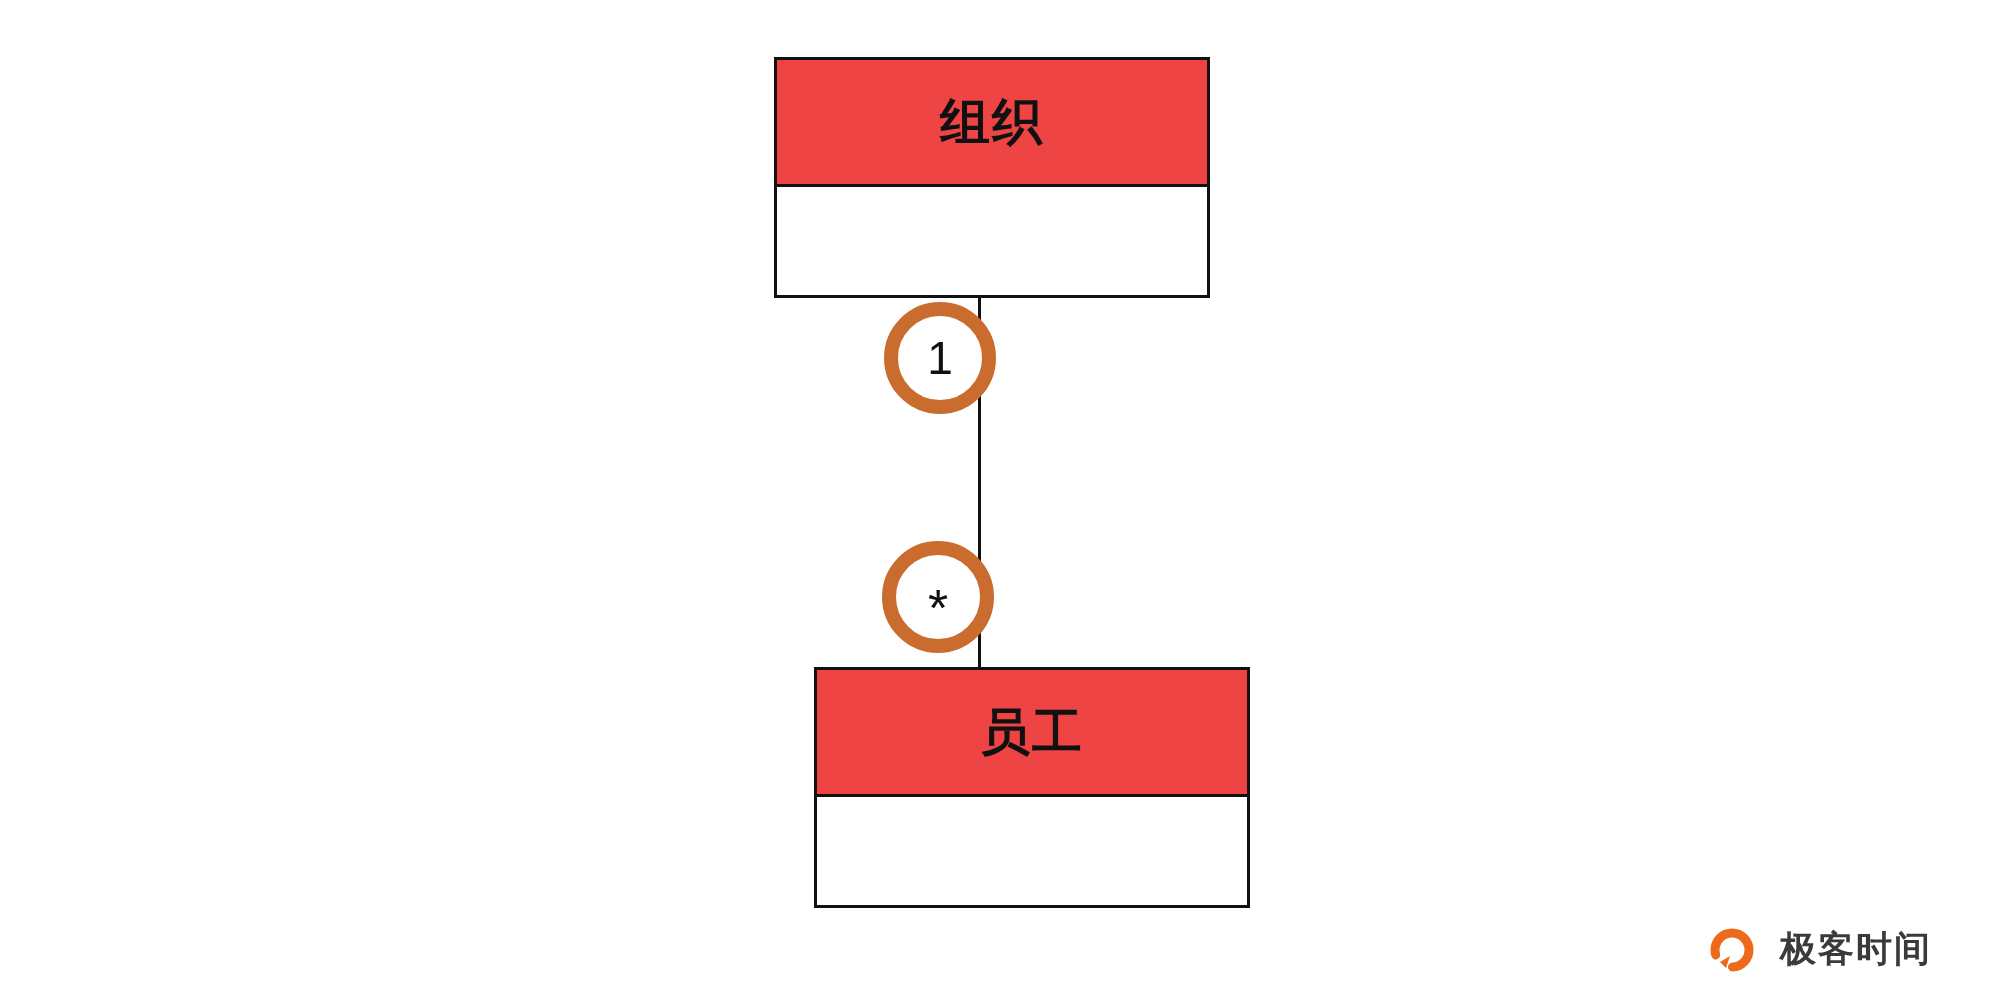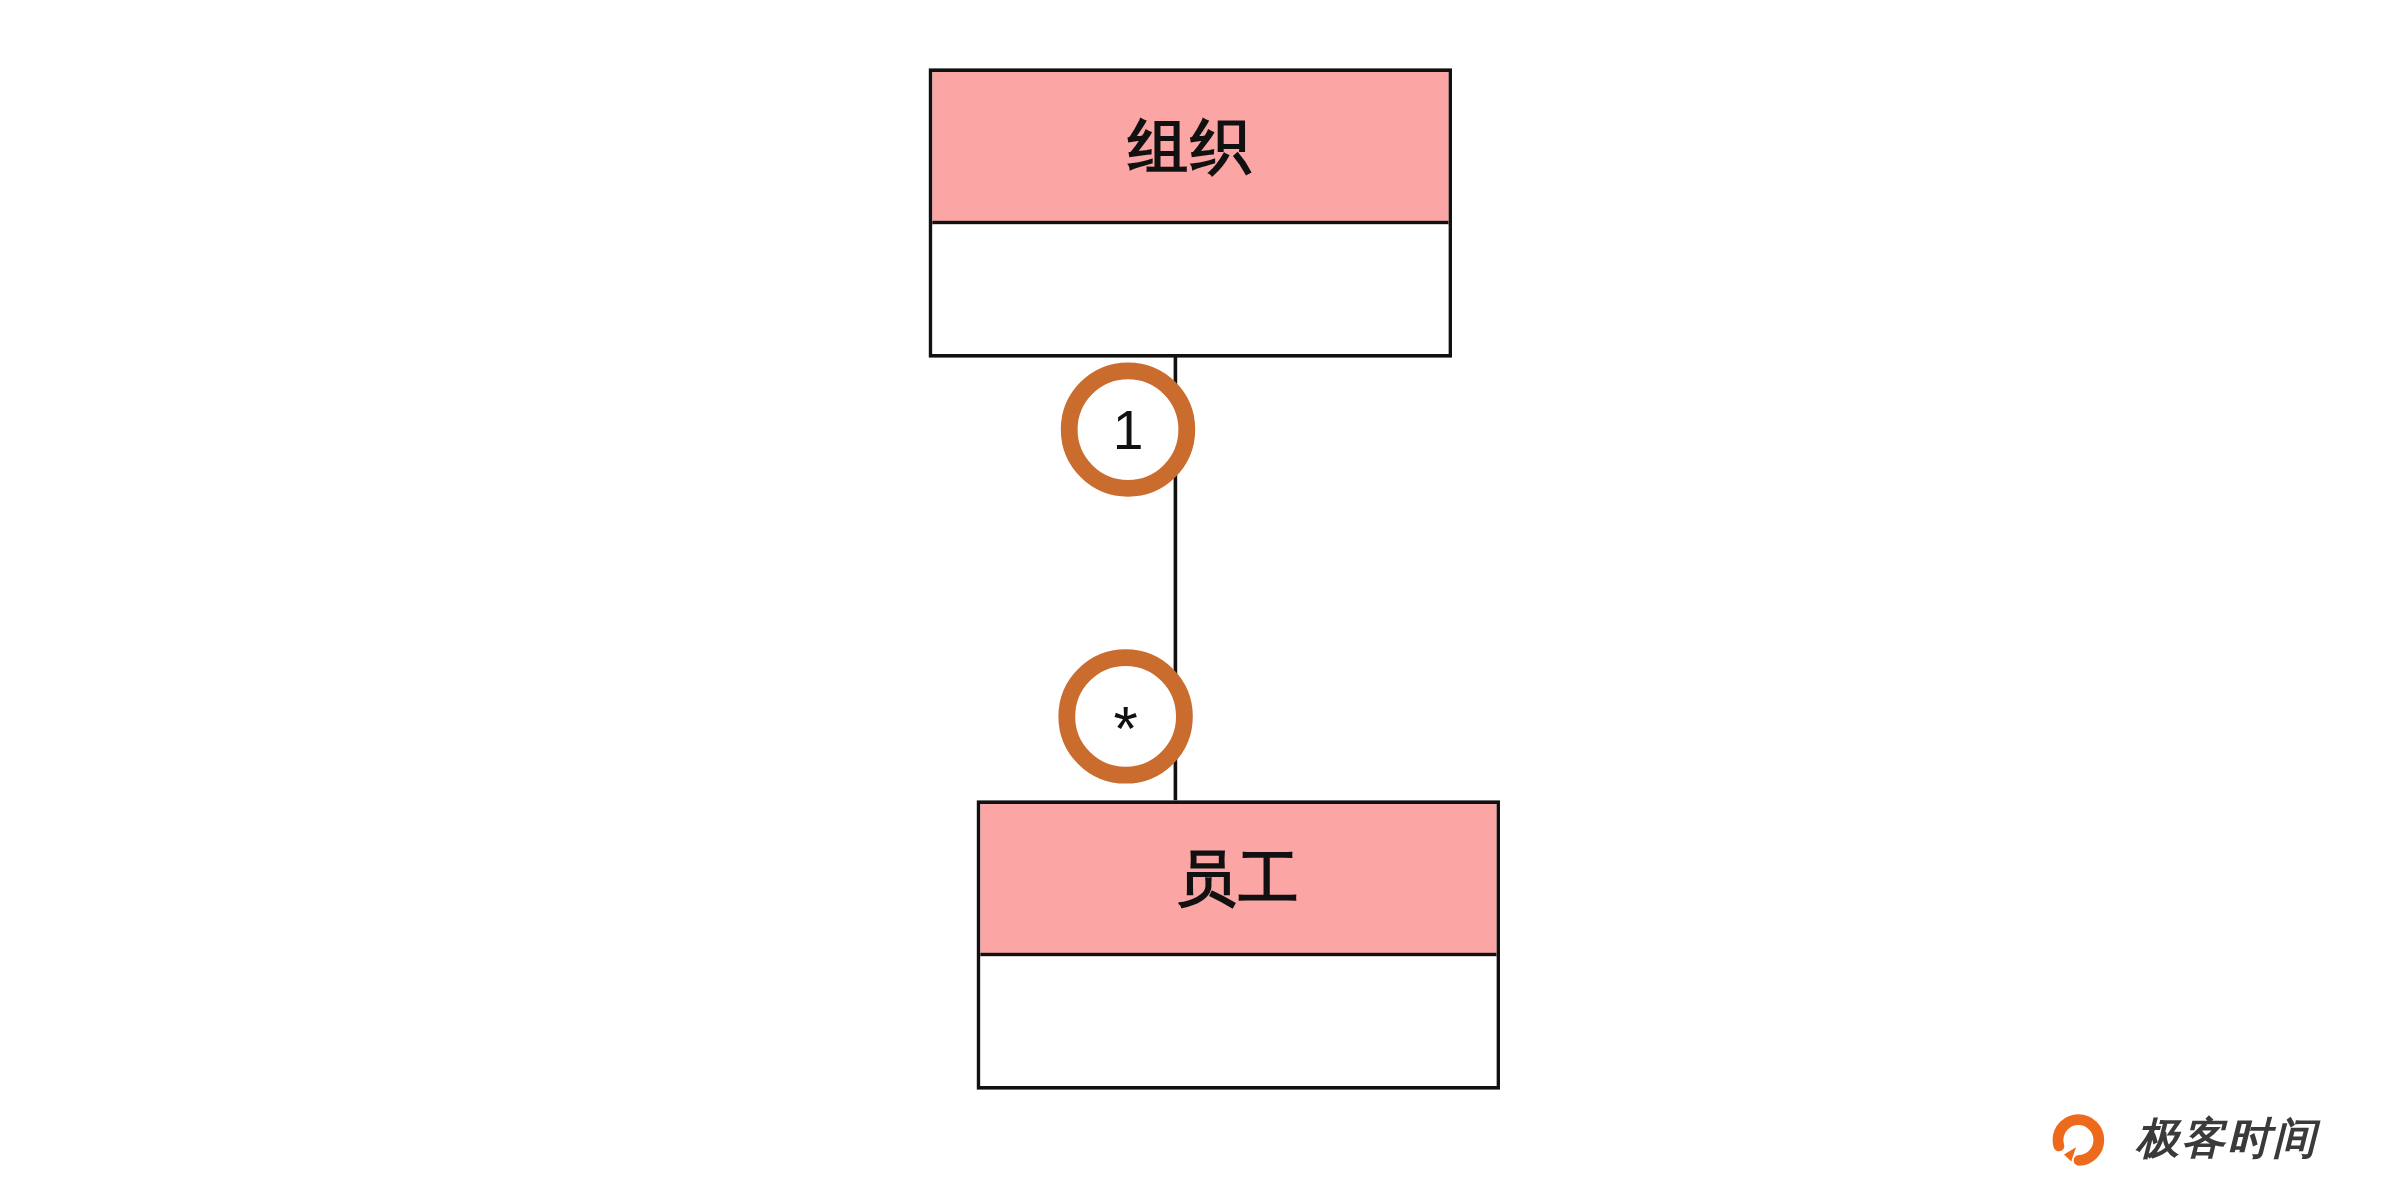--- a/index.html
+++ b/index.html
@@ -19,21 +19,21 @@
   
   .class-box {
     position: absolute;
     width: 436px;
     border: 3px solid #111111;
     background: #ffffff;
     box-sizing: border-box;
   }
   .class-header {
     height: 124px;
-    background: #fca5a5;
+    background: #ef4444;
     border-bottom: 3px solid #111111;
     display: flex;
     align-items: center;
     justify-content: center;
     font-size: 50px;
     font-weight: 700;
     color: #111111;
     letter-spacing: 2px;
   }
   .class-body {
@@ -77,21 +77,20 @@
   }
 
   
   .brand {
     position: absolute;
     right: 58px;
     bottom: 28px;
     display: flex;
     align-items: center;
     gap: 26px;
-    font-style: italic;
   }
   .brand-icon {
     width: 44px;
     height: 44px;
     flex: 0 0 auto;
   }
   .brand-text {
     font-size: 36px;
     font-weight: 600;
     color: #3a3a3a;

